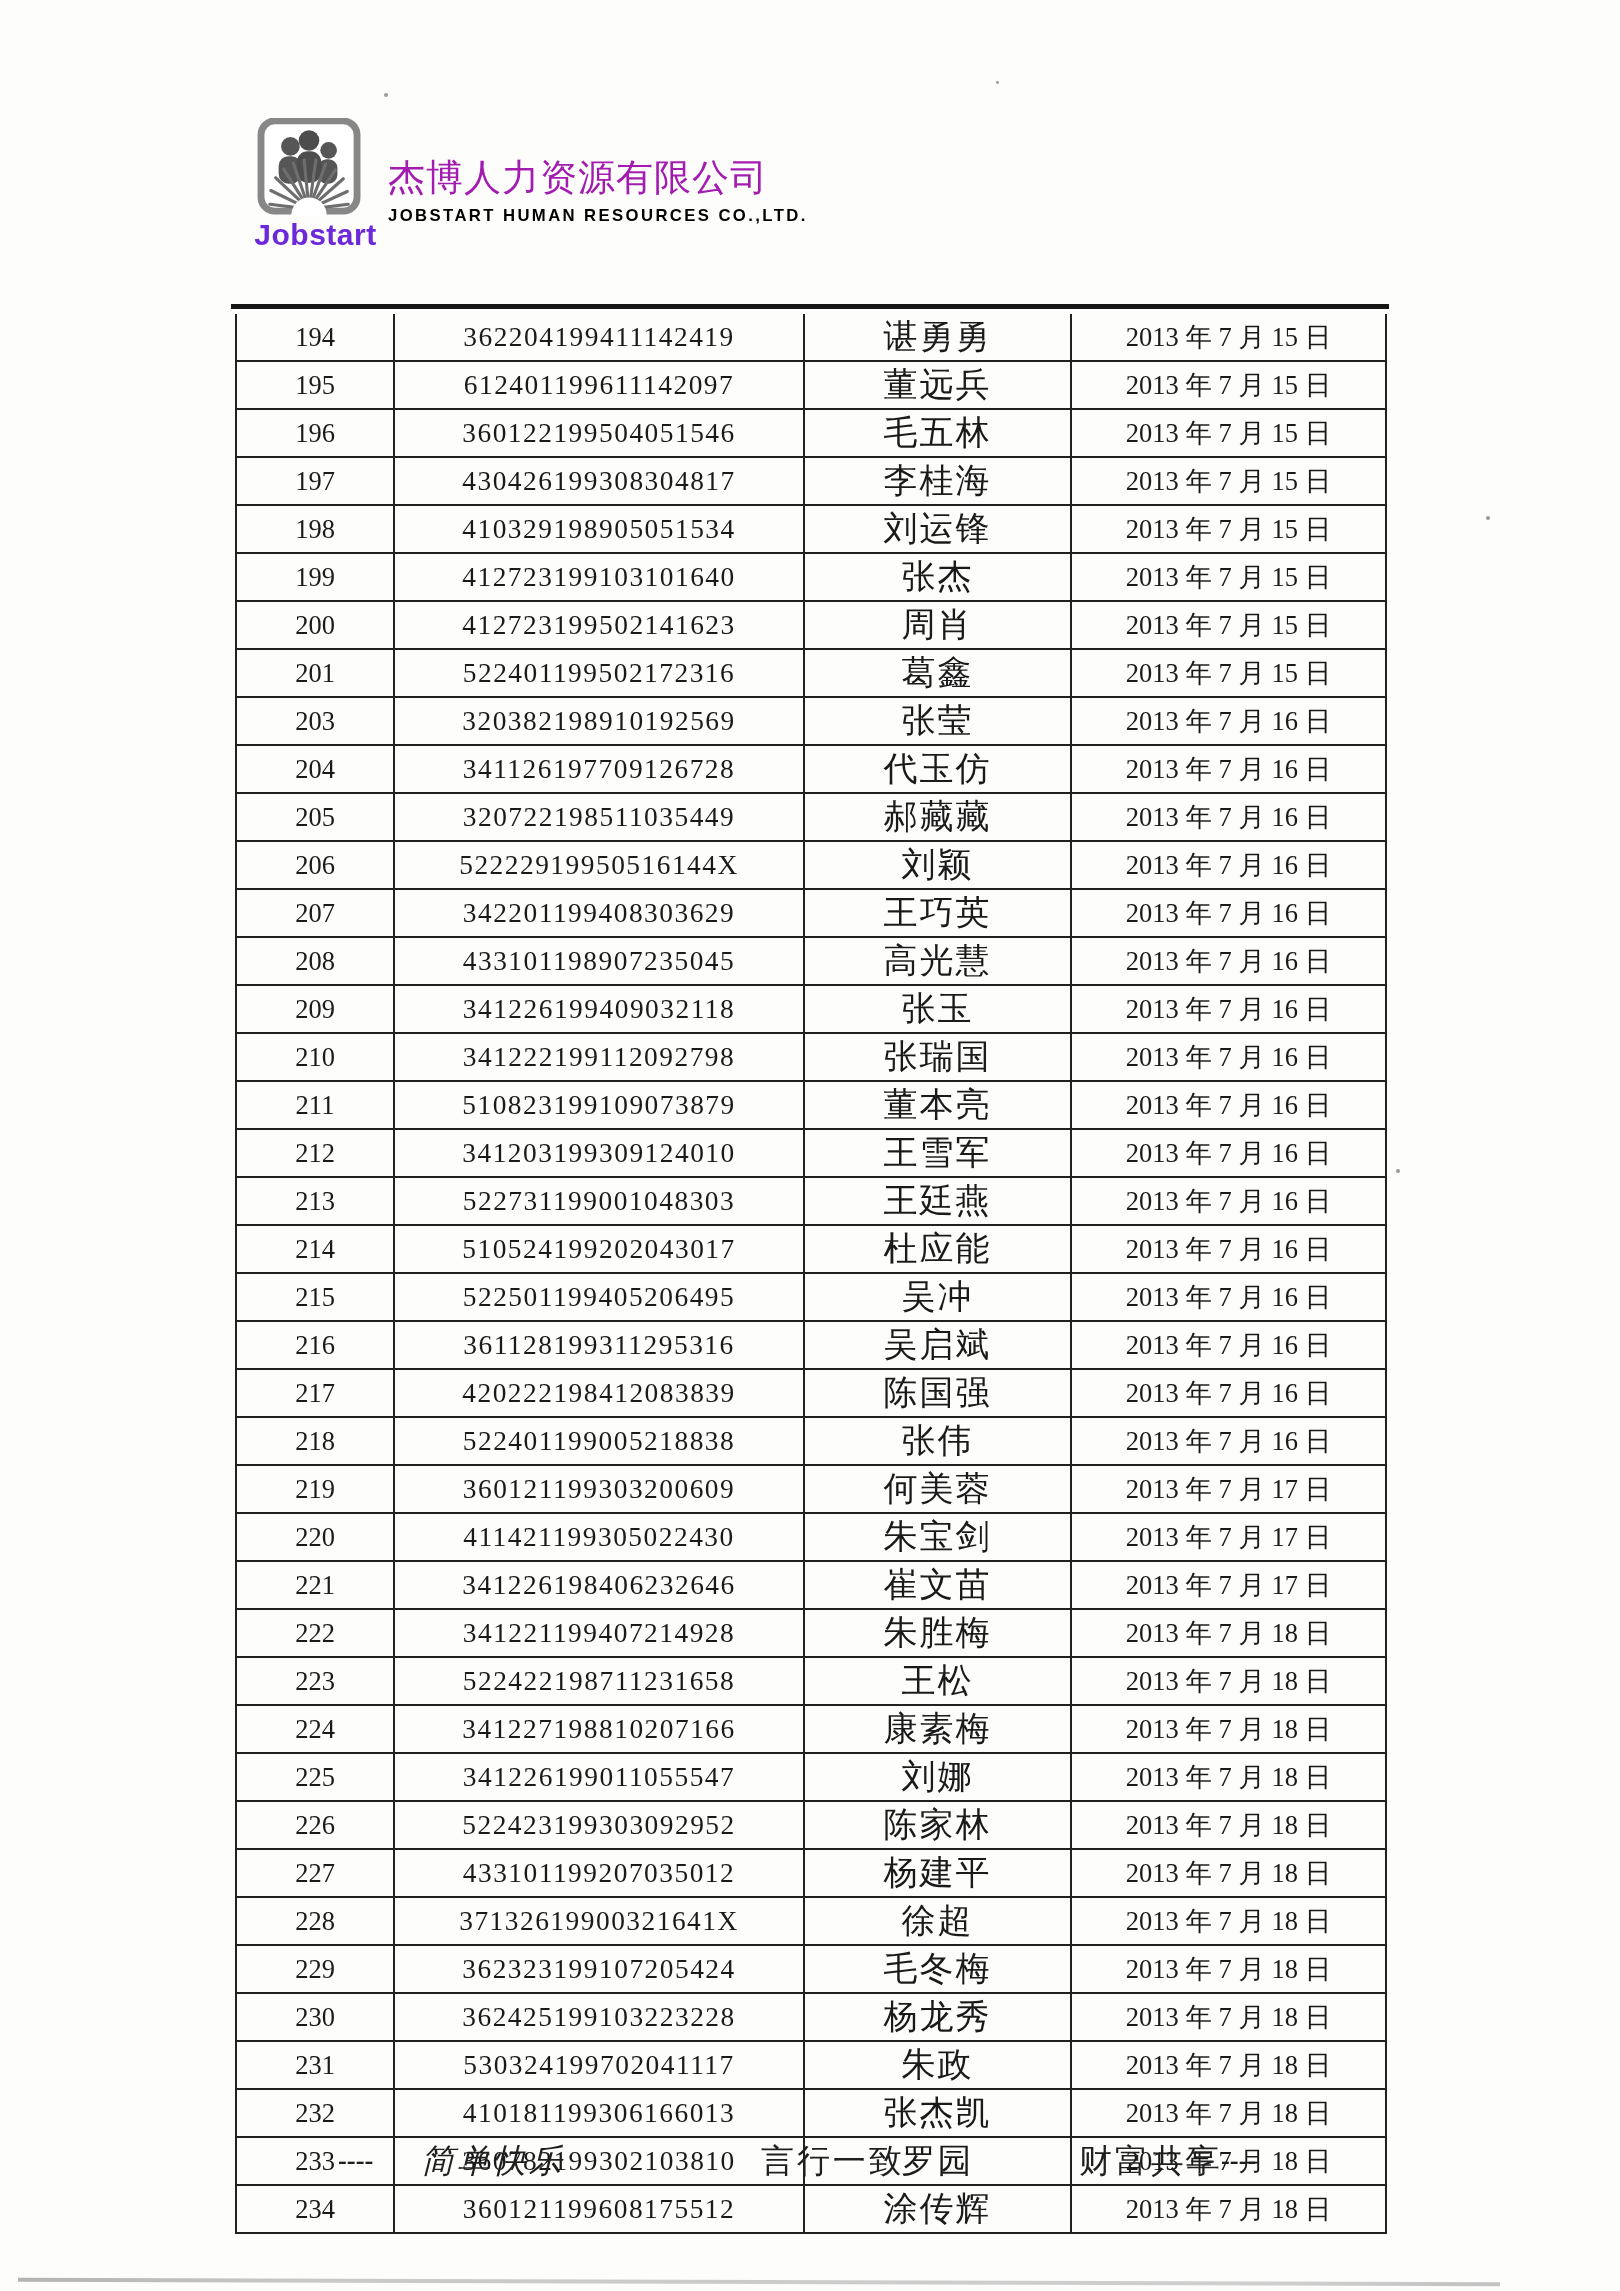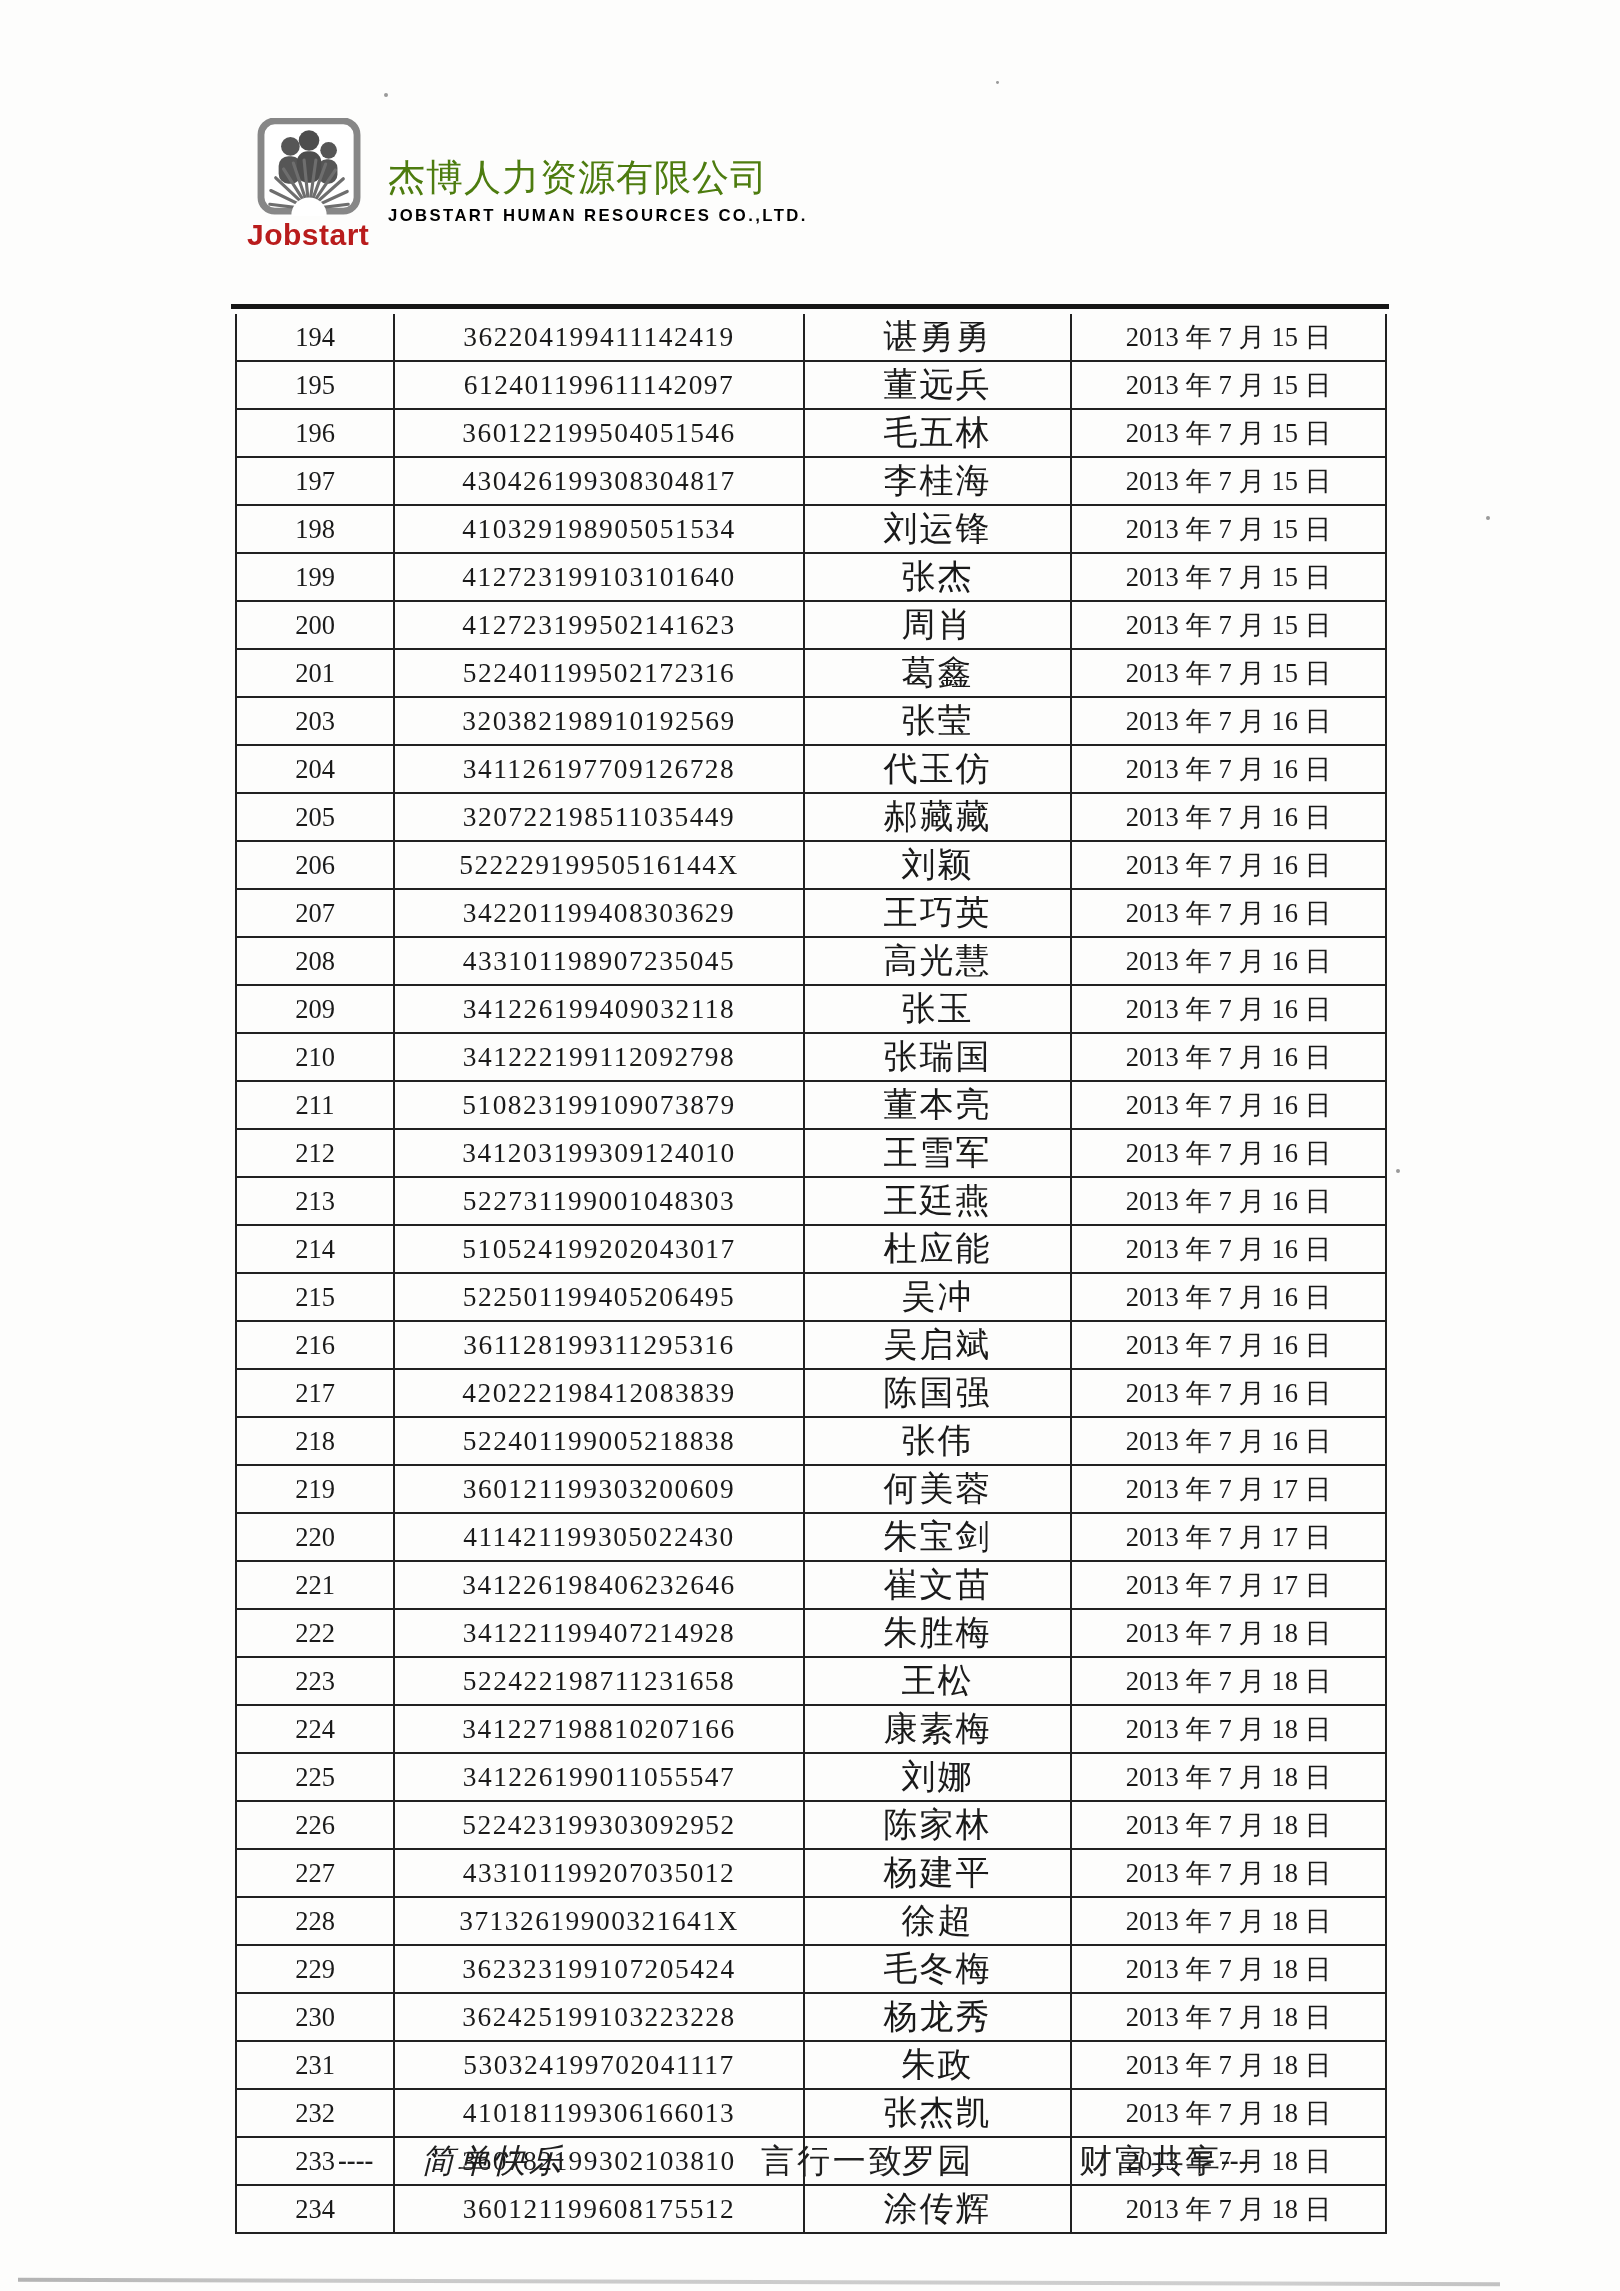--- a/index.html
+++ b/index.html
@@ -8,25 +8,25 @@
     background:#fdfdfc; overflow:hidden;
     font-family:"Liberation Serif","DejaVu Serif",serif;
     color:#1a1a1a;
   }
 
   
   .logo-block { position:absolute; left:247px; top:118px; width:137px; }
   .logo-svg { display:block; margin-left:9.8px; }
   .logo-word {
     margin-top:2px; font-family:"Liberation Sans","DejaVu Sans",sans-serif;
-    font-weight:bold; font-size:30px; color:#b91c1c; letter-spacing:0.5px;
+    font-weight:bold; font-size:30px; color:#6d28d9; letter-spacing:0.5px;text-align:center;
   }
   .names-block { position:absolute; left:388px; top:153px; }
   .company-cn {
-    font-size:37px; letter-spacing:1px; color:#4d7c0f;
+    font-size:37px; letter-spacing:1px; color:#a21caf;
     font-family:"Liberation Serif","DejaVu Serif",serif; white-space:nowrap;
   }
   .company-en {
     margin-top:2.9px; font-family:"Liberation Sans","DejaVu Sans",sans-serif;
     font-size:16.7px; font-weight:600; letter-spacing:2.4px; color:#000000; white-space:nowrap;
   }
 
   
   .top-rule { position:absolute; left:231px; top:304px; width:1158px; height:4.9px; background:#161616; }
 

